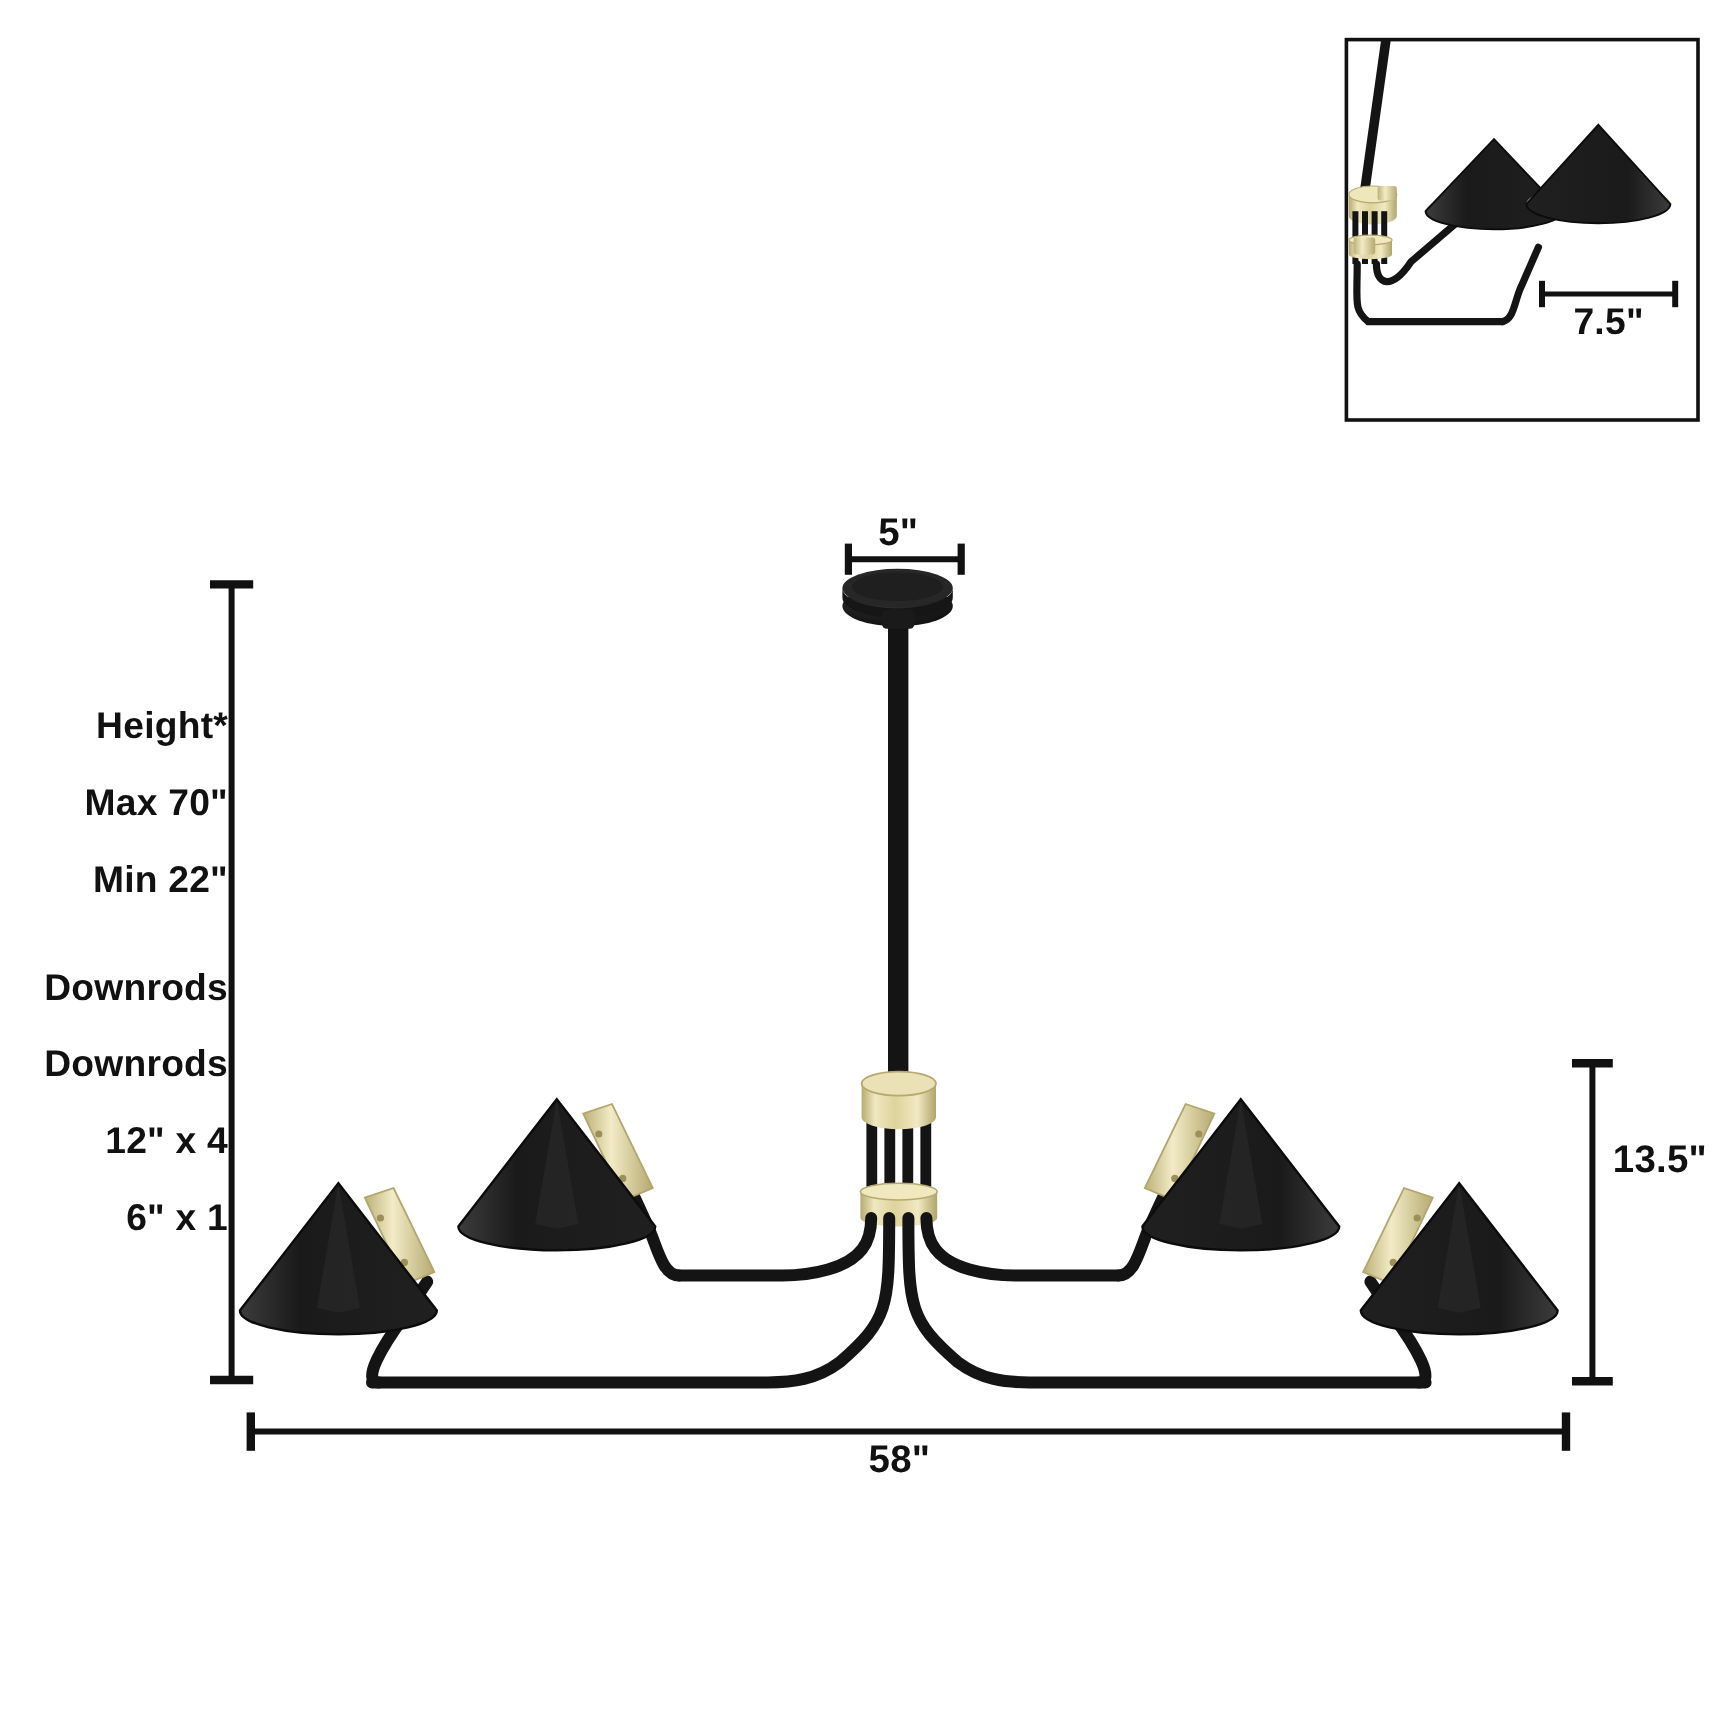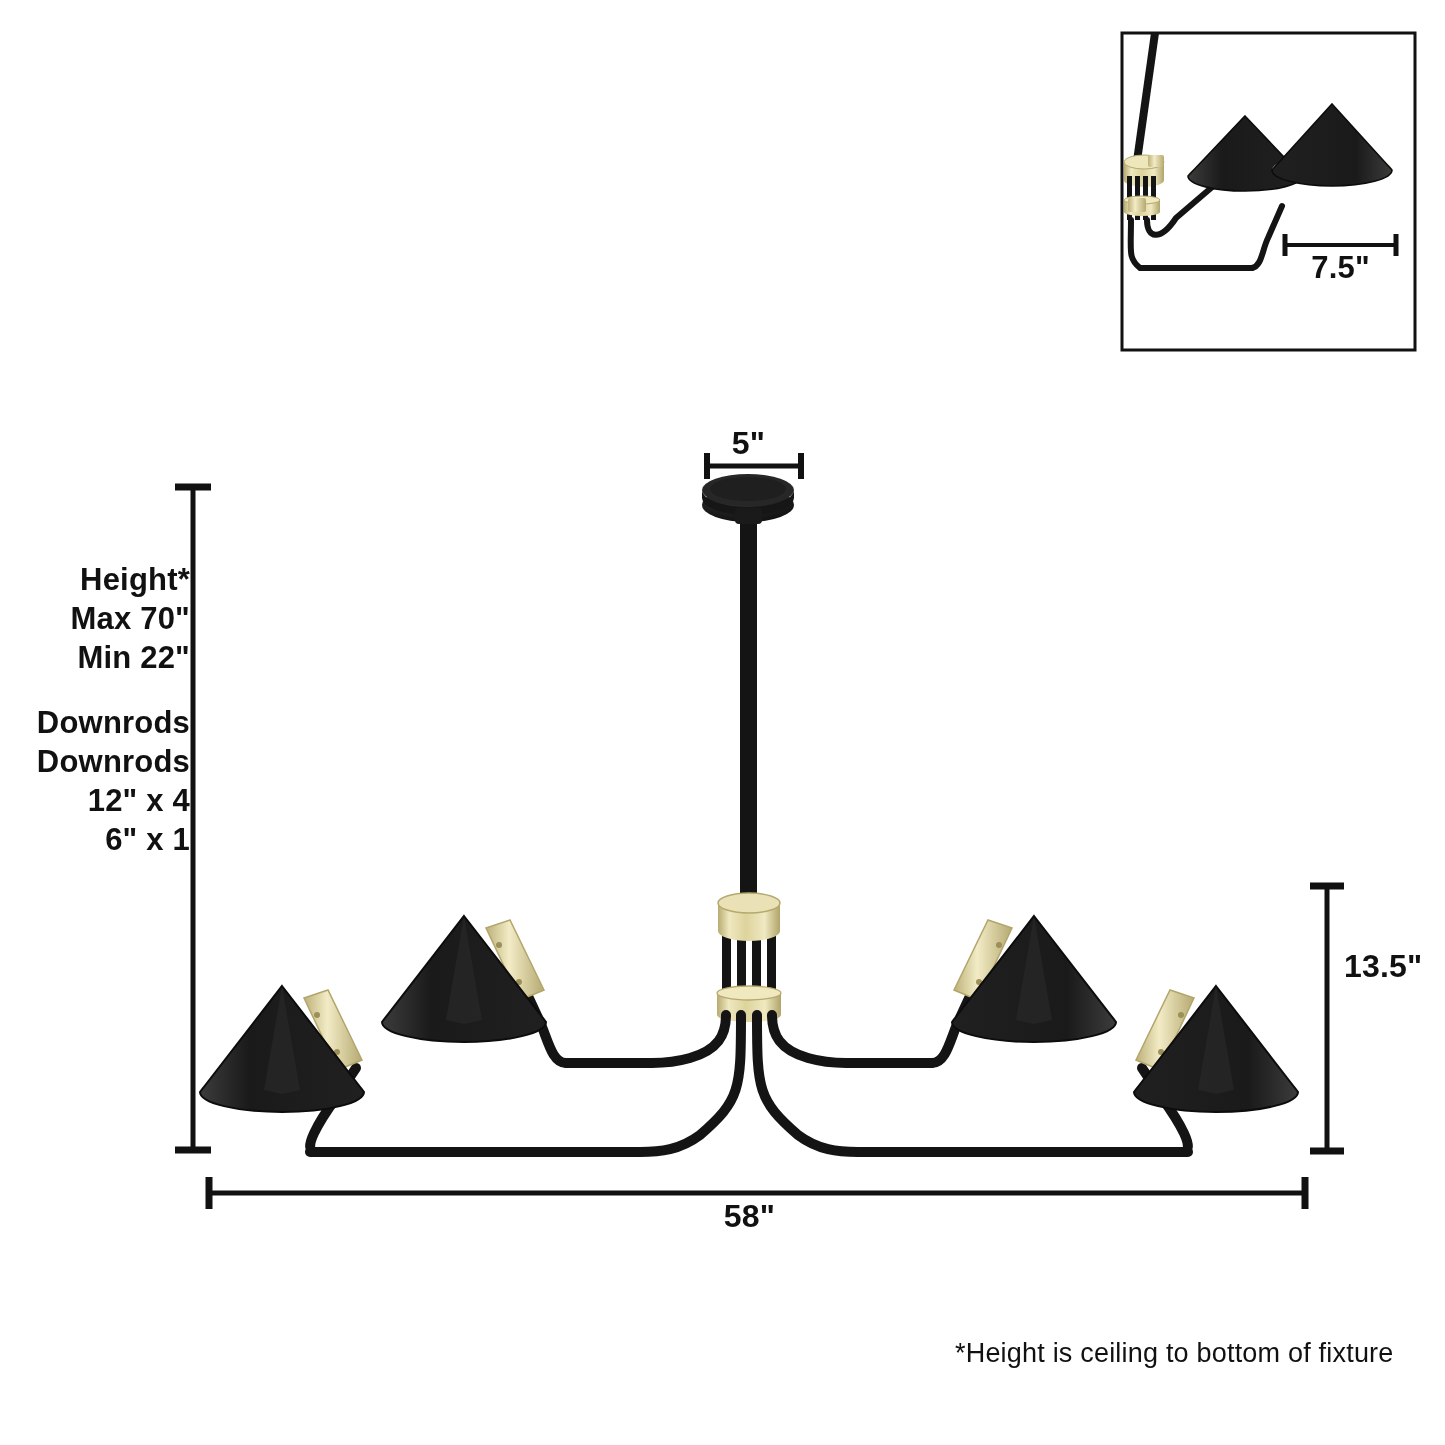--- a/index.html
+++ b/index.html
@@ -9,21 +9,21 @@
   svg{display:block;}
   .txt{position:absolute;font-weight:700;color:#111;letter-spacing:.2px;}
   
   #spec-block{left:0;top:560;width:190px;text-align:right;font-size:31px;line-height:39px;}
   #spec-block .gap{height:26px;}
   #dim-5{left:676px;top:425px;width:145px;text-align:center;font-size:32px;}
   #dim-58{left:627px;top:1198px;width:245px;text-align:center;font-size:32px;}
   #dim-135{left:1344px;top:948px;width:120px;text-align:left;font-size:32px;}
   #dim-75{left:1278px;top:250px;width:125px;text-align:center;font-size:31px;}
   #footnote{left:955px;top:1338px;width:470px;text-align:left;font-size:27px;font-weight:400;}
-  .specline{display:block;}
+  .specline{display:block;margin-top:25px;}
 </style>
 </head>
 <body style="background: rgb(255, 255, 255);">
 
 <div class="stage">
 
 <svg width="1445" height="1445" viewBox="0 0 1445 1445">
   <defs>
     <linearGradient id="gBrassV" x1="0" y1="0" x2="1" y2="0">
       <stop offset="0" stop-color="#b7ab70"></stop>
@@ -242,15 +242,14 @@
   <span class="specline">Downrods</span>
   <span class="specline">Downrods</span>
   <span class="specline">12" x 4</span>
   <span class="specline">6" x 1</span>
 </div>
 
 <div class="txt" id="dim-5">5"</div>
 <div class="txt" id="dim-58">58"</div>
 <div class="txt" id="dim-135">13.5"</div>
 <div class="txt" id="dim-75">7.5"</div>
-<div class="txt" id="footnote">*Height is ceiling to bottom of fixture</div>
 
 </div>
 
 </body></html>

